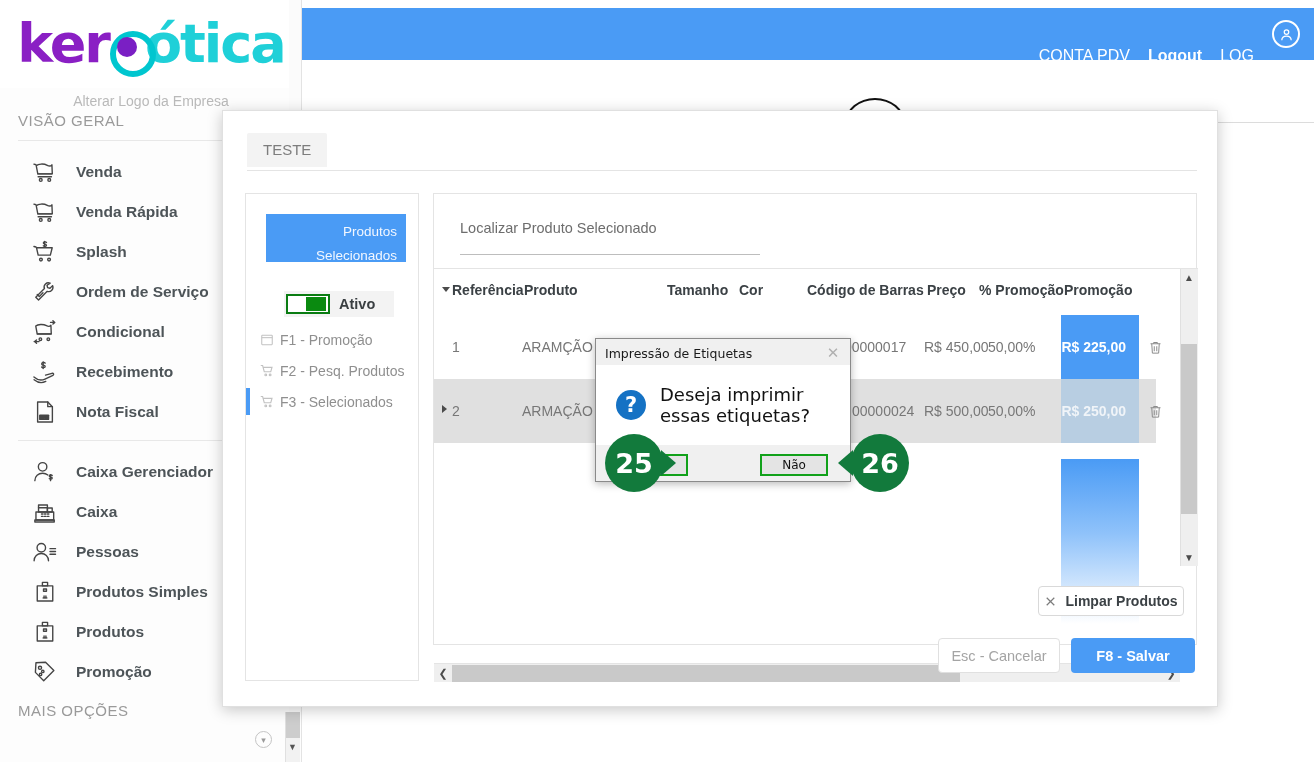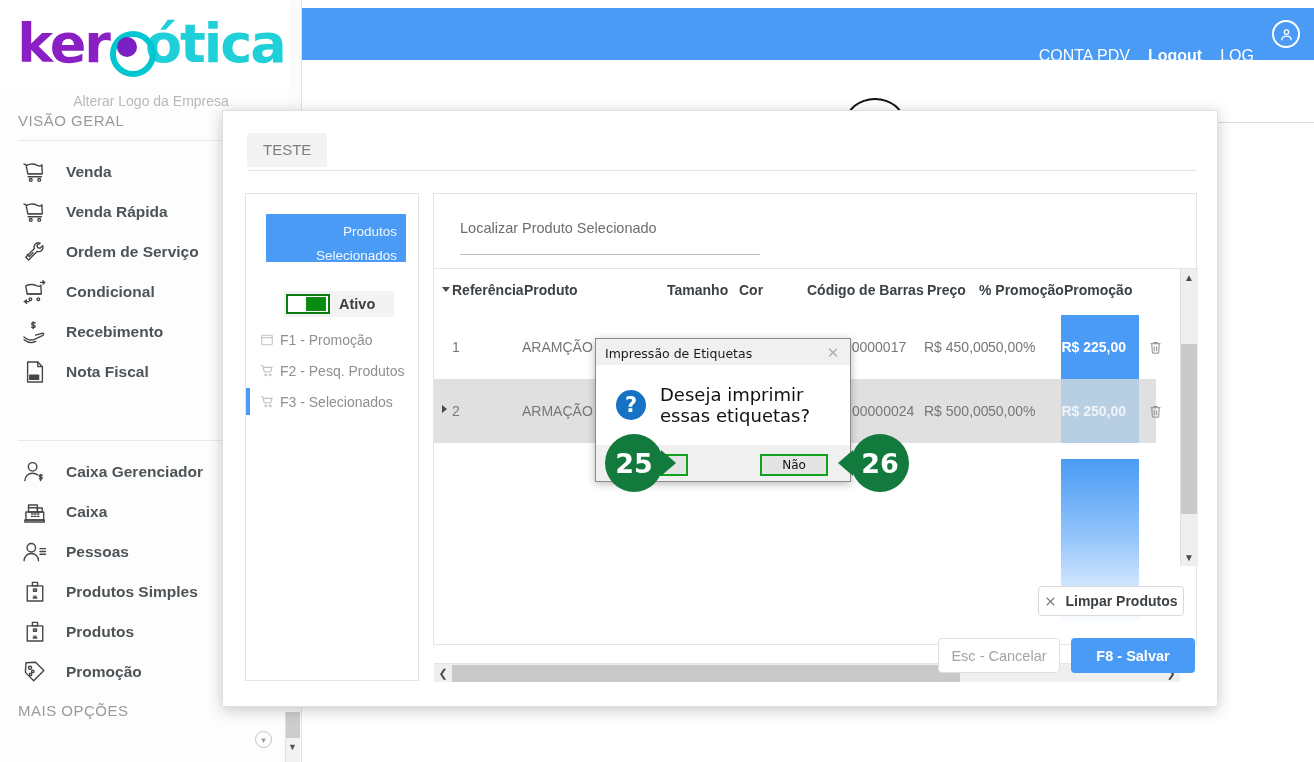--- a/index.html
+++ b/index.html
@@ -52,21 +52,21 @@
   .visao-geral {
     position: absolute; left: 18px; top: 112px;
     font-size: 15px; color: #9a9a9a; letter-spacing: .5px;
   }
   .sb-divider {
     position: absolute; left: 18px; width: 266px; height: 1px; background: #e8e8e8;
   }
   .nav-list { position: absolute; left: 0; width: 302px; }
   .nav-item {
     display: flex; align-items: center; height: 40px;
-    padding-left: 18px; cursor: pointer;
+    padding-left: 28px; cursor: pointer;
   }
   .nav-ico {
     width: 34px; height: 30px; flex: 0 0 34px;
     display: flex; align-items: center; justify-content: center;
     color: #4a4a4a;
   }
   .nav-label {
     margin-left: 14px; font-size: 15.5px; color: #4d5458; font-weight: bold;
     font-family: "Liberation Sans", sans-serif;
   }
@@ -379,20 +379,33 @@
             <svg width="26" height="24" viewBox="0 0 28 26" fill="none" stroke="#454545" stroke-width="1.5" stroke-linecap="round" stroke-linejoin="round">
               <path d="M2 4.5l2.2.6"></path>
               <path d="M4.5 6.2c2-2 8-2.6 12-.4 2.2 1.2 4 .8 5-.6l.4 9.8H6.2z"></path>
               <path d="M6.2 15h15.2"></path>
               <path d="M6.6 18.2h14.4"></path>
               <circle cx="9.4" cy="21.6" r="1.5"></circle>
               <circle cx="18.6" cy="21.6" r="1.5"></circle>
             </svg>
           </span>
           <span class="nav-label">Venda Rápida</span>
+        </div>
+        <div class="nav-item">
+          <span class="nav-ico">
+            <svg width="26" height="24" viewBox="0 0 28 26" fill="none" stroke="#454545" stroke-width="1.5" stroke-linecap="round" stroke-linejoin="round">
+              <path d="M2 7l2.2.6"></path>
+              <path d="M4.8 8.4h17l-2 8H6.6z"></path>
+              <circle cx="9.6" cy="21.2" r="1.5"></circle>
+              <circle cx="18.4" cy="21.2" r="1.5"></circle>
+              <path d="M13.6 1.5v6"></path>
+              <path d="M15.6 2.6c-.6-.8-3.4-.9-3.4.7s3.4.7 3.4 2.3c0 1.6-2.8 1.5-3.4.7"></path>
+            </svg>
+          </span>
+          <span class="nav-label">Splash</span>
         </div>
         <div class="nav-item">
           <span class="nav-ico">
             <svg width="26" height="24" viewBox="0 0 28 26" fill="none" stroke="#454545" stroke-width="1.5" stroke-linecap="round" stroke-linejoin="round">
               <path d="M19.6 3.4a4.6 4.6 0 00-6.2 5.9L4 18.6l3 3 9.4-9.3a4.6 4.6 0 005.8-6.2l-2.8 2.8-2.6-.6-.6-2.6z"></path>
               <path d="M5.6 15.8l2.2 2.2 4-4.2"></path>
             </svg>
           </span>
           <span class="nav-label">Ordem de Serviço</span>
         </div>

